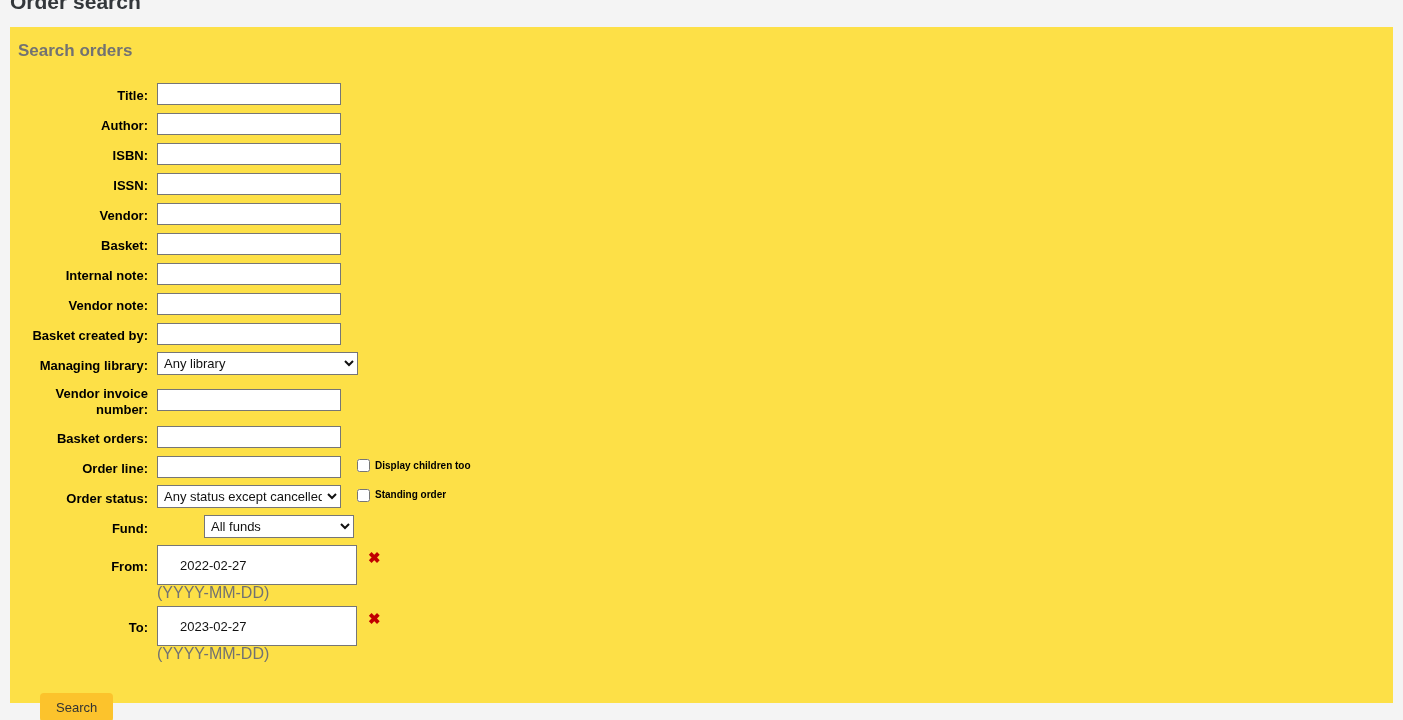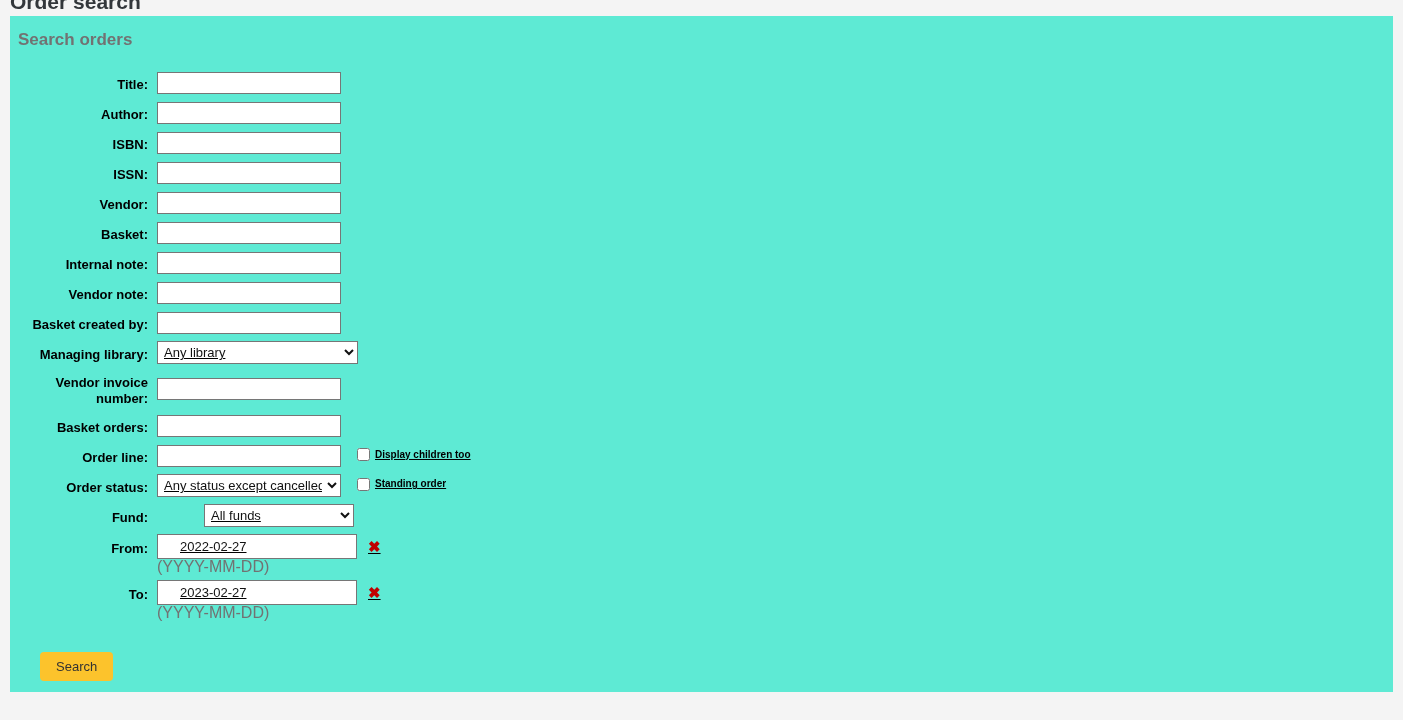--- a/index.html
+++ b/index.html
@@ -22,24 +22,24 @@
     padding: 0 0 0 10px;
     line-height: 28px;
     position: absolute;
     top: -12px;
     left: 0;
   }
 
   .card {
     position: absolute;
     left: 10px;
-    top: 16px;
+    top: 27px;
     width: 1383px;
     height: 676px;
-    background: #5eead4;
+    background: #fde047;
     box-sizing: border-box;
   }
 
   .card-heading {
     font-size: 17px;
     font-weight: bold;
     color: #727272;
     margin: 0;
     padding: 13px 0 0 8px;
     line-height: 22px;
@@ -66,39 +66,38 @@
     padding-top: 4px;
     padding-right: 0;
     line-height: 16px;
     box-sizing: border-box;
   }
 
   .fcontrol {
     padding-left: 9px;
     display: flex;
     align-items: flex-start;
-    text-decoration: underline;
   }
 
   input.text-field {
     width: 184px;
     height: 22px;
     box-sizing: border-box;
     border: 1px solid #767676;
     background: #fff;
     font-family: "Liberation Sans", sans-serif;
     font-size: 13px;
     padding: 1px 3px;
     color: #000;
     outline: none;
   }
 
   input.date-field {
     width: 200px;
-    height: 25px;
+    height: 40px;
     box-sizing: border-box;
     border: 1px solid #767676;
     background: #fff;
     font-family: "Liberation Sans", sans-serif;
     font-size: 13px;
     padding: 1px 3px 1px 22px;
     color: #111;
     outline: none;
   }
 

